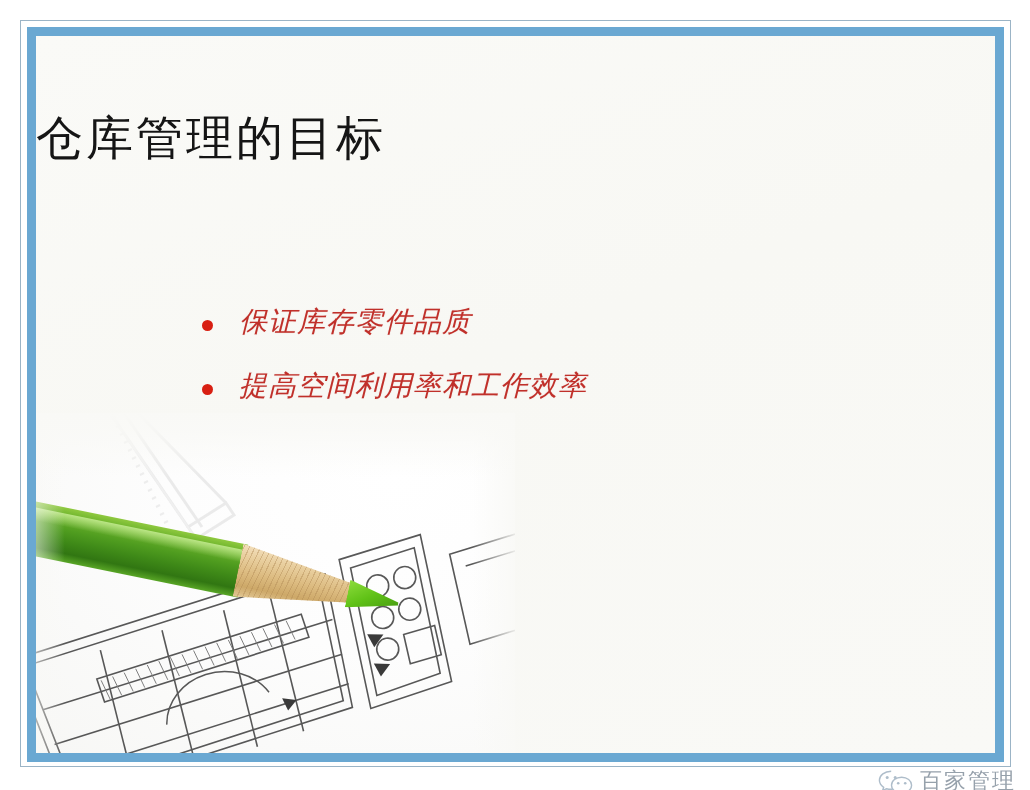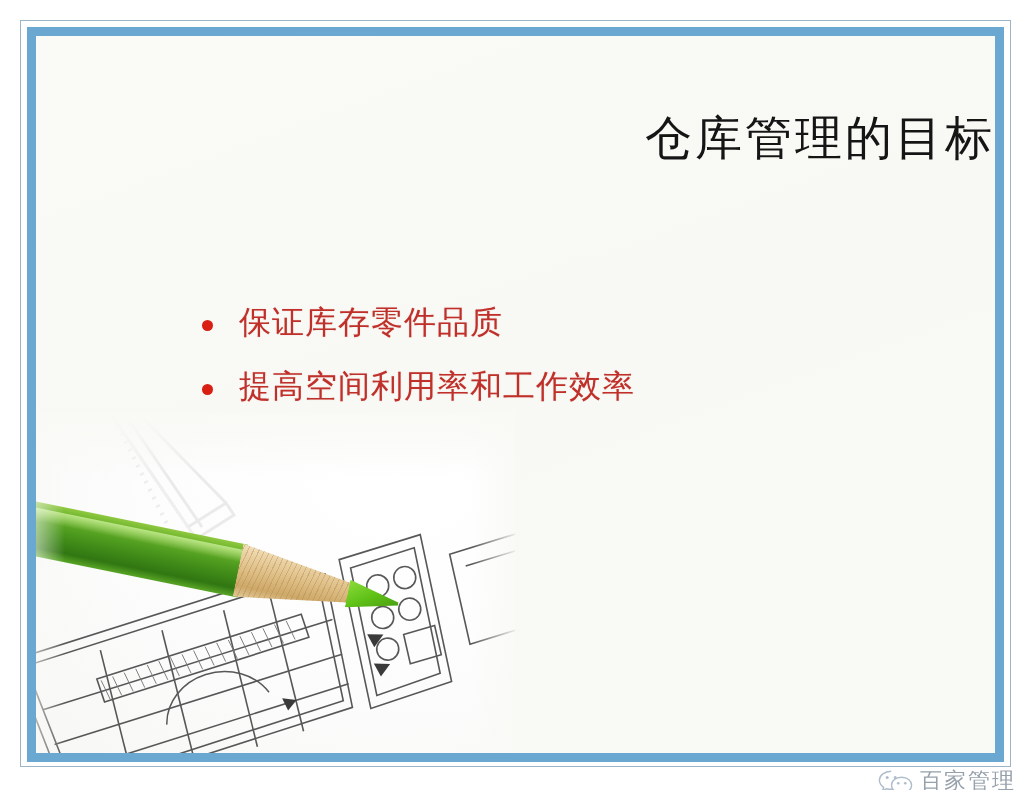--- a/index.html
+++ b/index.html
@@ -53,21 +53,21 @@
     background: linear-gradient(160deg, #fafaf7 0%, #f8f8f4 45%, #f9f9f6 100%);
     overflow: hidden;
   }
 
   
   .slide-title {
     position: absolute;
     left: 0;
     top: 76px;
     width: 959px;
-    text-align: right;
+    text-align: left;
     font-size: 47px;
     line-height: 1.12;
     letter-spacing: 3px;
     color: #151515;
     font-weight: 400;
     font-family: "Liberation Serif", "DejaVu Serif", serif;
     white-space: nowrap;
   }
 
   
@@ -75,27 +75,28 @@
     position: absolute;
     left: 158px;
     top: 258px;
     width: 780px;
     list-style: none;
   }
   .bullet-item {
     position: relative;
     padding-left: 45px;
     margin-bottom: 8px;
-    font-size: 32px;
+    font-size: 28px;
     line-height: 56px;
     color: #c0302a;
     letter-spacing: 1px;
     white-space: nowrap;
     font-family: "Liberation Serif", "DejaVu Serif", serif;
     text-shadow: 0 0 1px rgba(192,48,42,0.25);
+    font-style: italic;
   }
   .bullet-item::before {
     content: "";
     position: absolute;
     left: 8px;
     top: 26px;
     width: 11px;
     height: 11px;
     border-radius: 50%;
     background: #d81f12;

